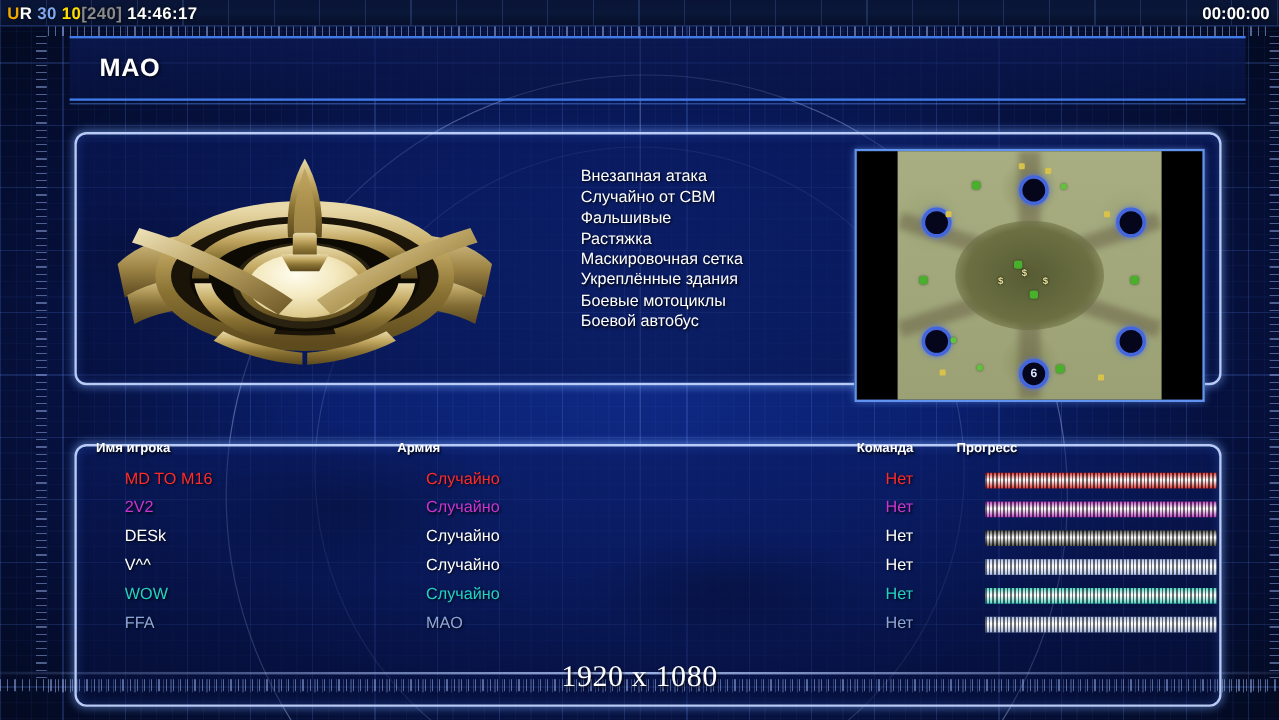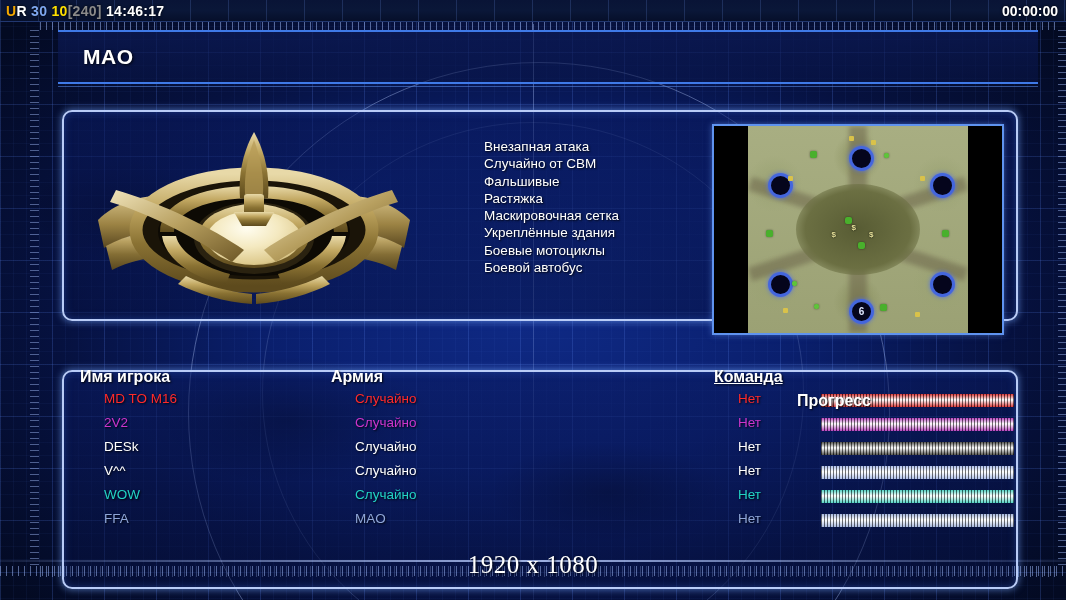--- a/index.html
+++ b/index.html
@@ -100,23 +100,23 @@
     display:flex;align-items:center;justify-content:center;
     color:#dfe6ff;font-size:10px;font-weight:bold;}
   .mtree{position:absolute;width:7px;height:7px;border-radius:2px;background:#49b02c;box-shadow:0 0 2px rgba(0,0,0,.5);}
   .mtree.sm{width:5px;height:5px;background:#5fc43a;}
   .mgold{position:absolute;width:5px;height:5px;border-radius:1px;background:#d9c24a;}
   .mcash{position:absolute;color:#e7e29a;font-size:8px;font-weight:bold;text-shadow:0 0 2px #000;}
 
   
   #table-panel{left:22px;top:340px;width:952px;height:215px;}
   #col-head{position:absolute;left:40px;top:338px;width:960px;height:18px;z-index:12;}
-  #col-head span{position:absolute;color:#fff;font-size:16px;font-weight:bold;
+  #col-head span{position:absolute;color:#fff;font-size:11px;font-weight:bold;
     text-shadow:1px 1px 2px rgba(0,0,0,.9);white-space:nowrap;}
-  .h-name{left:0;} .h-army{left:251px;} .h-team{left:634px;text-decoration:underline;} .h-prog{left:717px;margin-top:24px;}
+  .h-name{left:0;} .h-army{left:251px;} .h-team{left:634px;} .h-prog{left:717px;}
 
   #rows{position:absolute;left:40px;top:18px;width:930px;}
   .row{position:relative;height:24px;text-align:right;}
   .cell{position:absolute;font-size:13.5px;white-space:nowrap;text-shadow:1px 1px 2px rgba(0,0,0,.85);top:1px;}
   .c-name{left:0;} .c-army{left:251px;} .c-team{left:634px;}
   .bar{position:absolute;left:717px;top:4px;width:193px;height:13px;}
   .bar .fill{position:absolute;inset:0;}
   .bar .stripes{position:absolute;inset:0;
     background-image:repeating-linear-gradient(to right, rgba(0,0,0,.55) 0 1.4px, rgba(255,255,255,.18) 1.4px 3px);}
 

